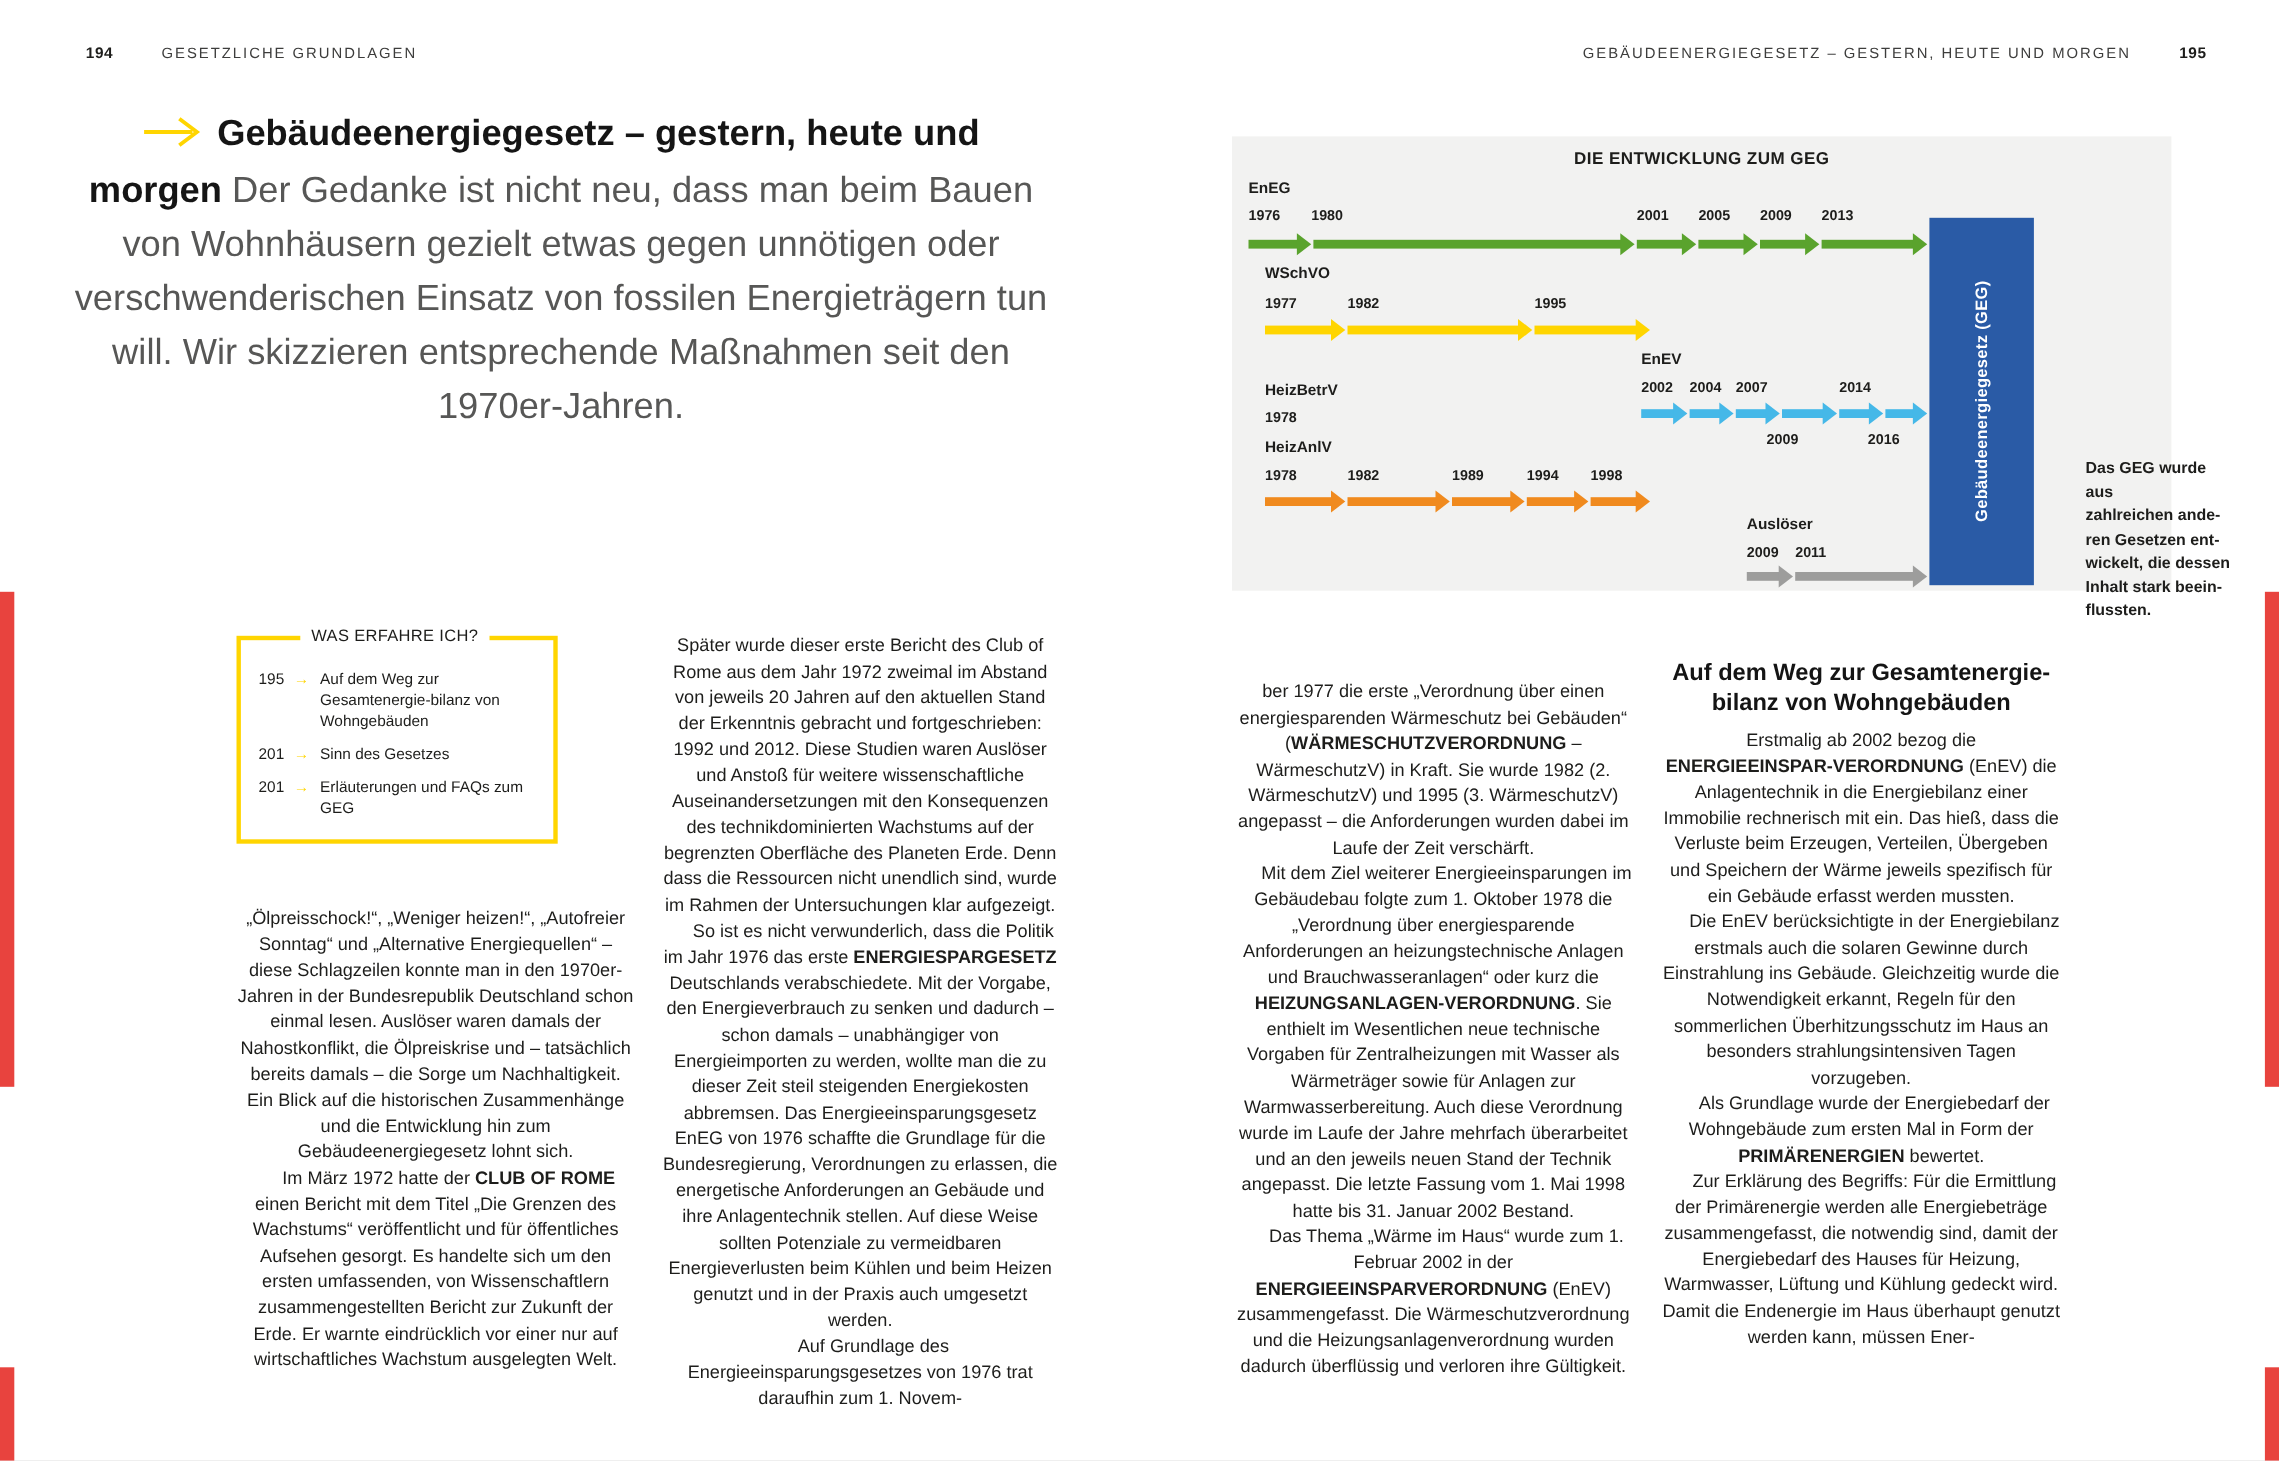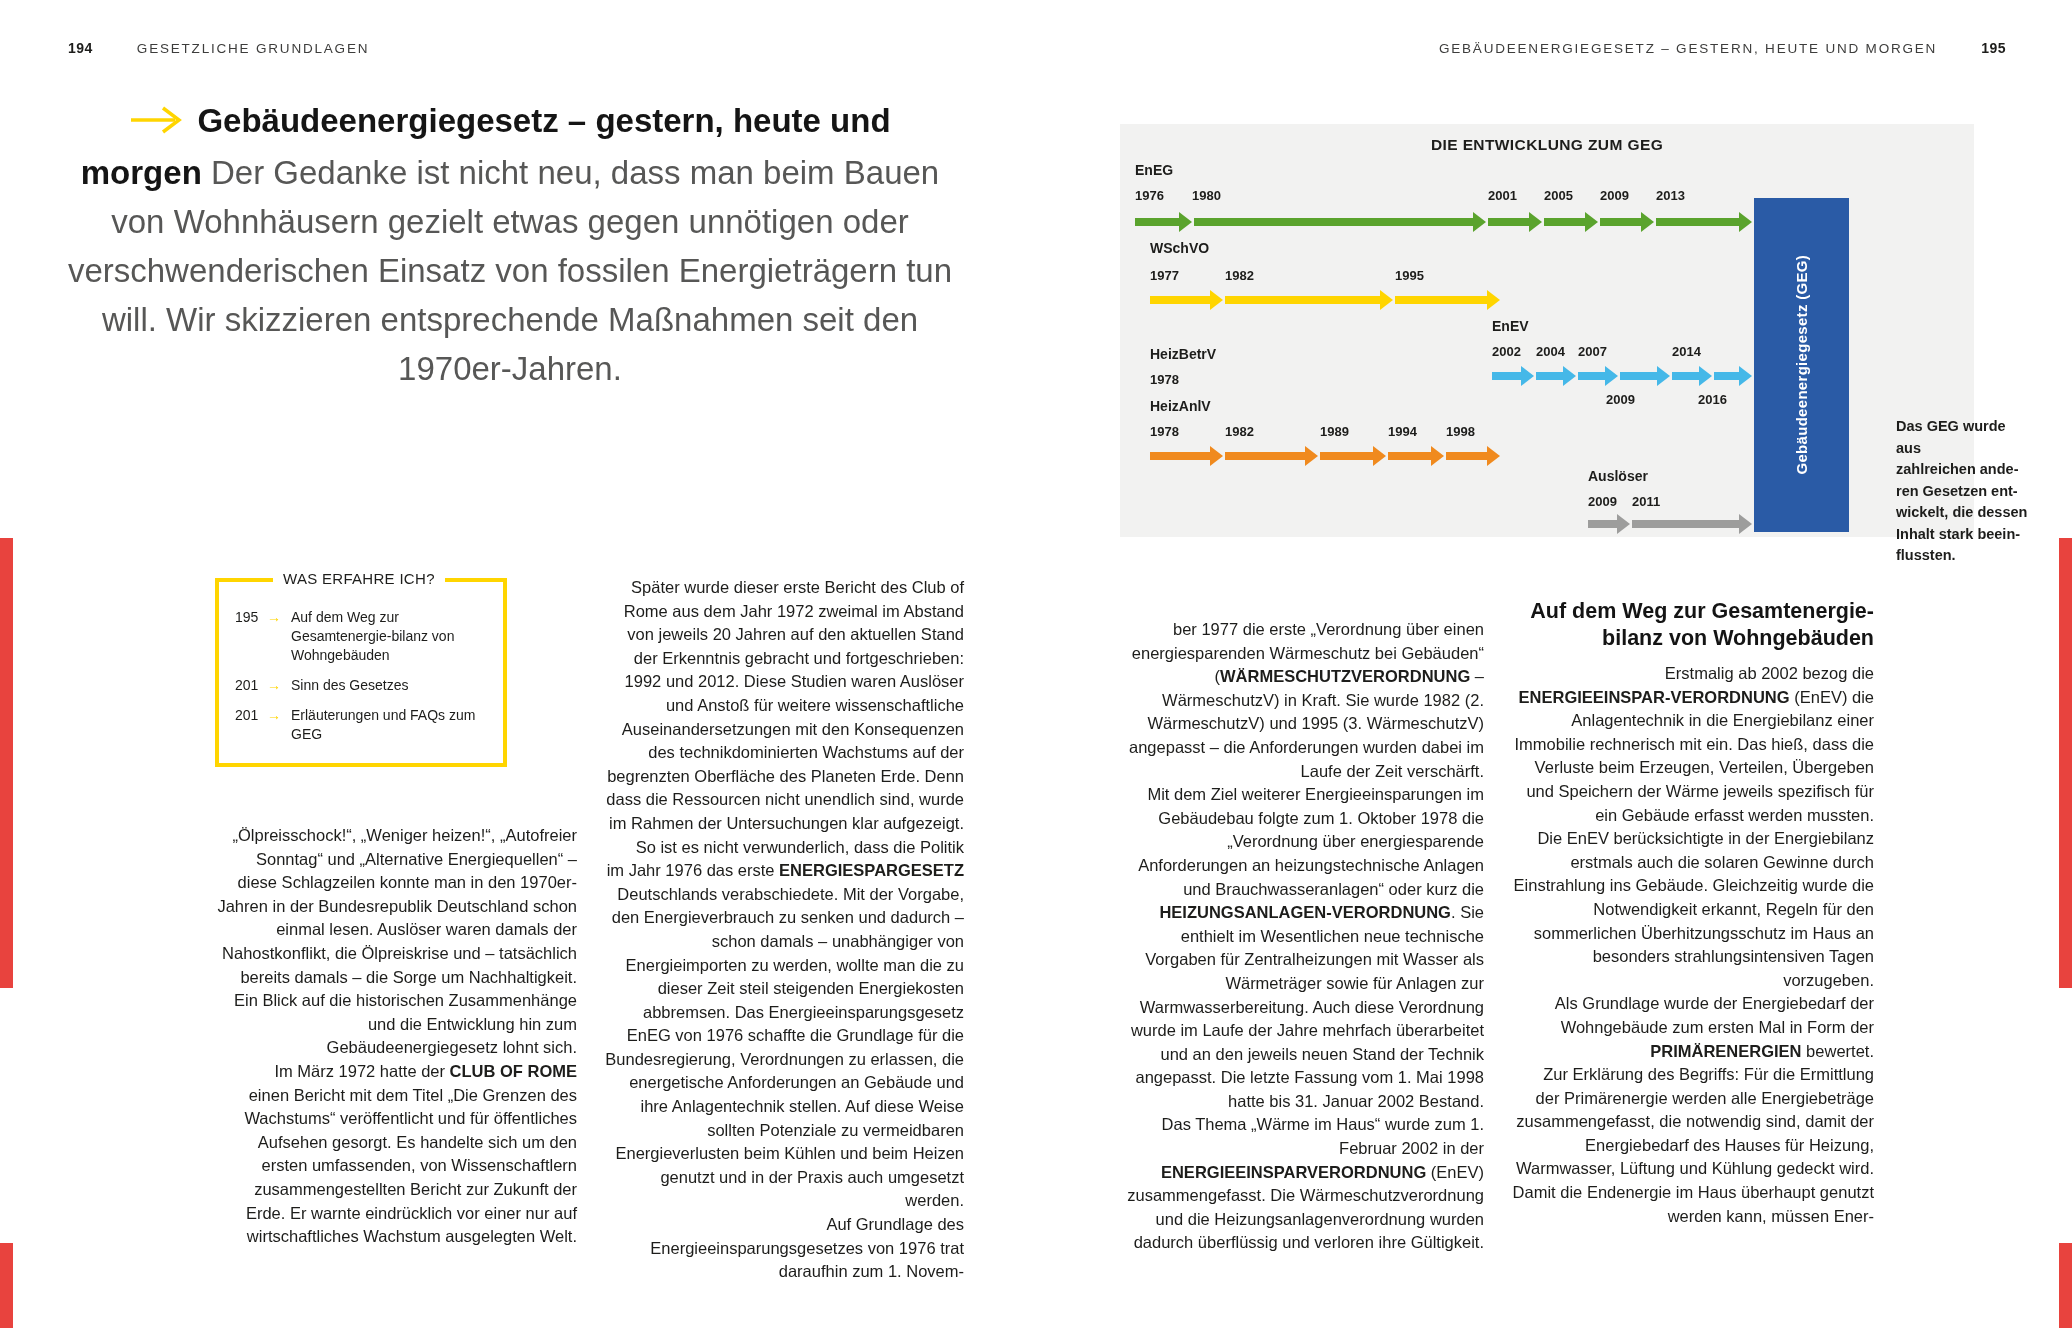--- a/index.html
+++ b/index.html
@@ -5,37 +5,37 @@
   * { box-sizing: border-box; }
   body { margin: 0; background: #9a9a9a; }
   .spread {
     position: relative; width: 2072px; height: 1328px; background: #ffffff;
     font-family: "Liberation Sans", sans-serif; color: var(--text, #1d1d1b); overflow: hidden;
   }
   
   .running-head { position: absolute; top: 40px; display: flex; align-items: baseline; gap: 44px;
     font-size: 13.5px; letter-spacing: 1.8px; color: #3d3d3c; }
   .running-head .pagenum { font-weight: bold; letter-spacing: .5px; font-size: 14px; color: #1d1d1b; }
-  .rh-left { left: 68px; }
+  .rh-left { left: 78px; }
   .rh-right { right: 66px; }
   
   .title-block { position: absolute; left: 66px; top: 96px; width: 888px; margin: 0;
     font-size: 33px; line-height: 49px; font-weight: bold; color: #151515; text-align: center; }
   .title-rest { font-weight: normal; color: #575756; }
   .title-arrow-svg { display: inline-block; vertical-align: -3px; margin-right: 14px; }
   
   .info-box { position: absolute; left: 215px; top: 578px; width: 292px;
     border: 4px solid var(--yellow); padding: 26px 12px 8px 16px; }
   .ib-title { position: absolute; top: -12px; left: 54px; background: #fff; padding: 0 10px;
     font-weight: normal; font-size: 15px; letter-spacing: .3px; }
   .ib-row { display: grid; grid-template-columns: 32px 24px 1fr; margin-bottom: 11px;
     font-size: 14px; line-height: 19px; }
   .ib-arrow { color: var(--yellow); font-weight: bold; }
   
-  .text-col { position: absolute; font-size: 16.5px; line-height: 23.6px; color: #1d1d1b; text-align: right; }
+  .text-col { position: absolute; font-size: 16.5px; line-height: 23.6px; color: #1d1d1b; text-align: center; }
   .text-col p { margin: 0; }
   .text-col p + p { text-indent: 1.45em; }
   .text-col strong { font-weight: bold; }
   .col-heading { font-size: 21.5px; line-height: 27px; margin: 0 0 10px 0; font-weight: bold; color: #141414; }
   
   .chart { position: absolute; left: 1120px; top: 124px; width: 854px; height: 413px; background: var(--chartbg); }
   .chart-title { position: absolute; top: 12px; left: 0; right: 0; text-align: center;
     font-weight: bold; font-size: 15.5px; letter-spacing: .4px; }
   .row-name { position: absolute; font-weight: bold; font-size: 14px; }
   .yr { position: absolute; font-weight: bold; font-size: 13px; }

